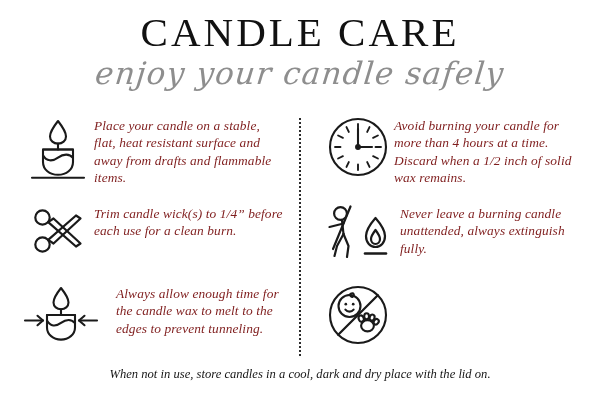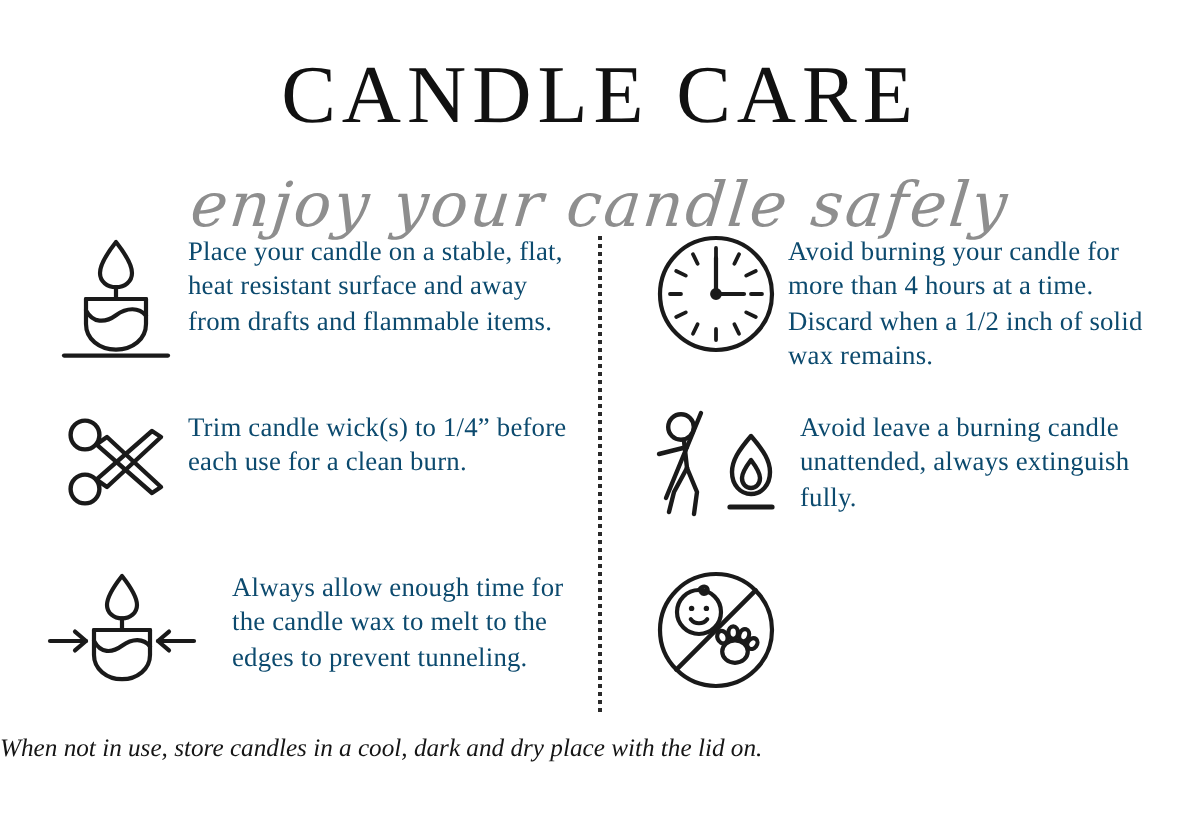--- a/index.html
+++ b/index.html
@@ -28,21 +28,21 @@
     text-align: center;
     padding-top: 9px;
   }
   .title {
     font-family: "Liberation Serif", serif;
     font-size: 41px;
     line-height: 44px;
     font-weight: 400;
     letter-spacing: 3.0px;
     color: #111111;
-    margin: 16px;
+    margin: 1px;
     white-space: nowrap;
   }
   .subtitle {
     font-family: "DejaVu Serif", serif;
     font-style: italic;
     font-weight: 400;
     font-size: 31px;
     line-height: 36px;
     letter-spacing: 1.2px;
     color: #8e8e8e;
@@ -95,32 +95,33 @@
     align-items: flex-start;
     justify-content: center;
     padding-top: 2px;
   }
   .icon-box.wide { width: 78px; min-width: 78px; }
 
   .tip-text {
     font-family: "Liberation Serif", serif;
     font-size: 13.4px;
     line-height: 17.4px;
-    color: #0c4a6e;
+    color: #7f1d1d;
     padding-top: 3px;
     letter-spacing: 0.1px;
+    font-style: italic;
   }
 
   
   .footer {
     position: absolute;
     left: 0;
     top: 366px;
     width: 600px;
-    text-align: left;
+    text-align: center;
     font-family: "Liberation Serif", serif;
     font-style: italic;
     font-size: 12.6px;
     line-height: 16.6px;
     color: #151515;
   }
   .footer div { white-space: nowrap; }
 
   svg { display: block; }
 </style>
@@ -255,21 +256,21 @@
               <path d="M20.5 30 L14 42 L11.5 52"></path>
               <path d="M20.5 30 L25.5 42 L24 53"></path>
 
               <path d="M52.5 14 C46 21.5 43 26.5 43 32 C43 38.5 47.2 43 52.5 43 C57.8 43 62 38.5 62 32 C62 26.5 59 21.5 52.5 14 Z"></path>
               <path d="M52.5 26 C49.5 30 48 32.5 48 35 C48 38 50 40 52.5 40 C55 40 57 38 57 35 C57 32.5 55.5 30 52.5 26 Z"></path>
 
               <path d="M42 49.5 L63 49.5" stroke-width="2.6"></path>
             </svg>
           </span>
         </div>
-        <div class="tip-text">Avoid leave a burning candle unattended, always extinguish fully.</div>
+        <div class="tip-text">Never leave a burning candle unattended, always extinguish fully.</div>
       </div>
 
       <div class="tip tip-3">
         <div class="icon-box">
           <span>
             <svg width="62" height="62" viewBox="0 0 62 62" fill="none" stroke="#1a1a1a" stroke-width="2.1" stroke-linecap="round" stroke-linejoin="round">
               <circle cx="31" cy="31" r="28"></circle>
 
               <path d="M11.2 50.8 L50.8 11.2" stroke-width="2.3"></path>
 

